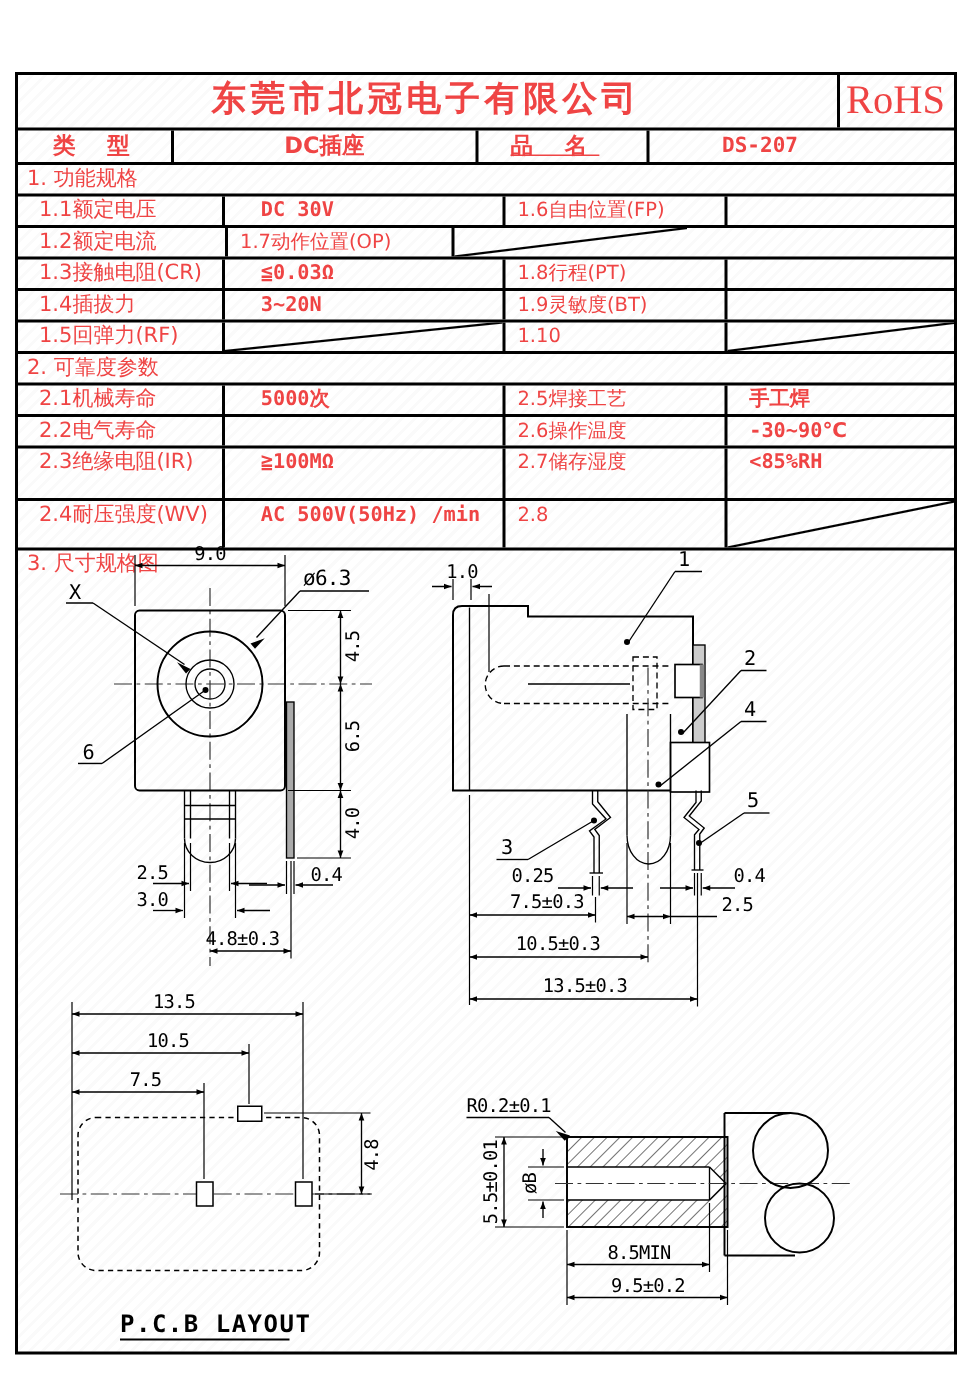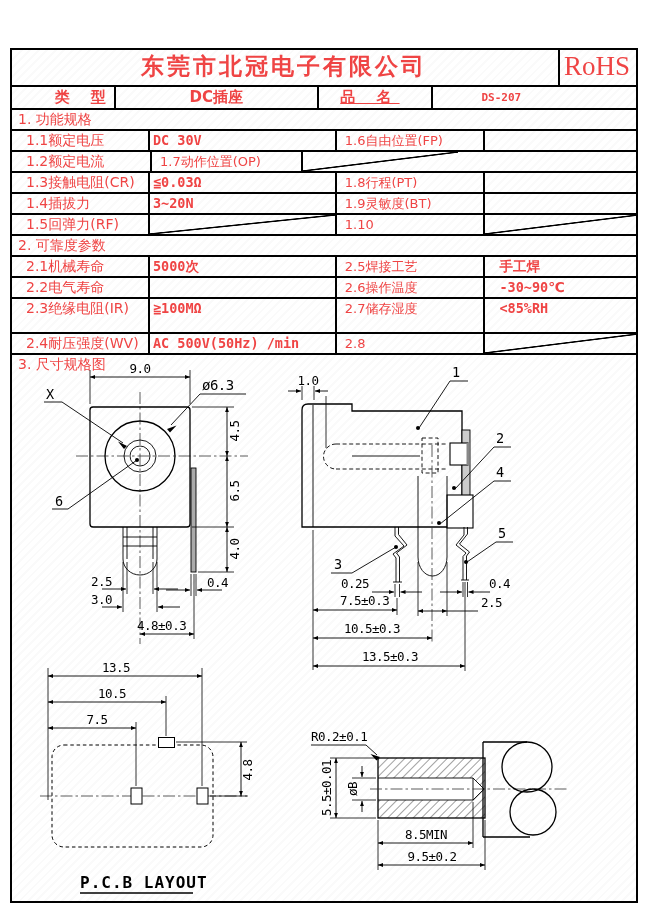--- a/index.html
+++ b/index.html
@@ -12,30 +12,30 @@
   .trow{position:relative;width:100%;box-sizing:border-box;border-bottom:2px solid #000;
         display:flex;align-items:stretch;}
   .cell{box-sizing:border-box;overflow:hidden;white-space:nowrap;}
   .vline{border-left:2px solid #000;}
   
   .h-company{width:548px;text-align:center;font-size:23px;font-weight:bold;
         letter-spacing:3px;line-height:37px;}
   .h-rohs{width:72px;text-align:right;font-family:"Liberation Serif","DejaVu Serif",serif;
         font-size:27px;line-height:36px;}
   
-  .p-tl{width:106px;text-align:right;font-size:15px;font-weight:bold;letter-spacing:8px;line-height:21px;padding-left:6px;}
+  .p-tl{width:106px;text-align:center;font-size:15px;font-weight:bold;letter-spacing:8px;line-height:21px;padding-left:6px;}
   .p-tv{width:207px;text-align:center;font-size:15px;font-weight:bold;line-height:21px;}
   .p-nl{width:105px;text-align:center;font-size:15px;font-weight:bold;letter-spacing:8px;line-height:21px;padding-left:2px;text-decoration:underline;}
-  .p-nv{width:210px;font-size:11px;font-weight:bold;line-height:21px;padding-left:48px;
+  .p-nv{width:210px;font-size:14px;font-weight:bold;line-height:21px;padding-left:48px;
         font-family:"DejaVu Sans Mono",monospace;margin-left:12px;}
   
   .sect{font-size:14px;line-height:19px;padding-left:8px;font-weight:500;}
   
   .c1{width:128px;font-size:14px;line-height:19px;padding-left:4px;margin-left:12px;}
-  .c2{width:190px;font-size:13.5px;font-weight:bold;line-height:19px;padding-left:3px;
+  .c2{width:190px;font-size:13.5px;font-weight:bold;line-height:19px;padding-left:24px;
       font-family:"DejaVu Sans Mono","DejaVu Sans",monospace;}
   .c3{width:151px;font-size:13px;line-height:19px;padding-left:8px;}
   .c4{width:157px;font-size:13.5px;font-weight:bold;line-height:19px;padding-left:14px;
       font-family:"DejaVu Sans Mono","DejaVu Sans",monospace;}
   .diag{background-image:linear-gradient(to bottom right,
         transparent calc(50% - 1.1px),#000 calc(50% - 0.4px),
         #000 calc(50% + 0.4px),transparent calc(50% + 1.1px));}
   .nb{border-bottom:none;}
   svg text{font-family:"DejaVu Sans Mono",monospace;}
   .dt{font-size:12.5px;letter-spacing:-0.5px;fill:#000;}
@@ -105,21 +105,21 @@
       <div class="cell c2 vline"></div>
       <div class="cell c3 vline">2.6操作温度</div>
       <div class="cell c4 vline">-30~90℃</div>
     </div>
     <div class="trow" style="height:35px">
       <div class="cell c1">2.3绝缘电阻(IR)</div>
       <div class="cell c2 vline">≧100MΩ</div>
       <div class="cell c3 vline">2.7储存湿度</div>
       <div class="cell c4 vline">&lt;85%RH</div>
     </div>
-    <div class="trow" style="height:21px">
+    <div class="trow" style="height:33px">
       <div class="cell c1">2.4耐压强度(WV)</div>
       <div class="cell c2 vline">AC 500V(50Hz) /min</div>
       <div class="cell c3 vline">2.8</div>
       <div class="cell c4 vline diag"></div>
     </div>
 
     <div class="trow sect nb" style="height:20px">3.  尺寸规格图</div>
   </div>
 
   <svg style="position:absolute;left:10px;top:360px" width="628" height="543" viewBox="10 360 628 543">

